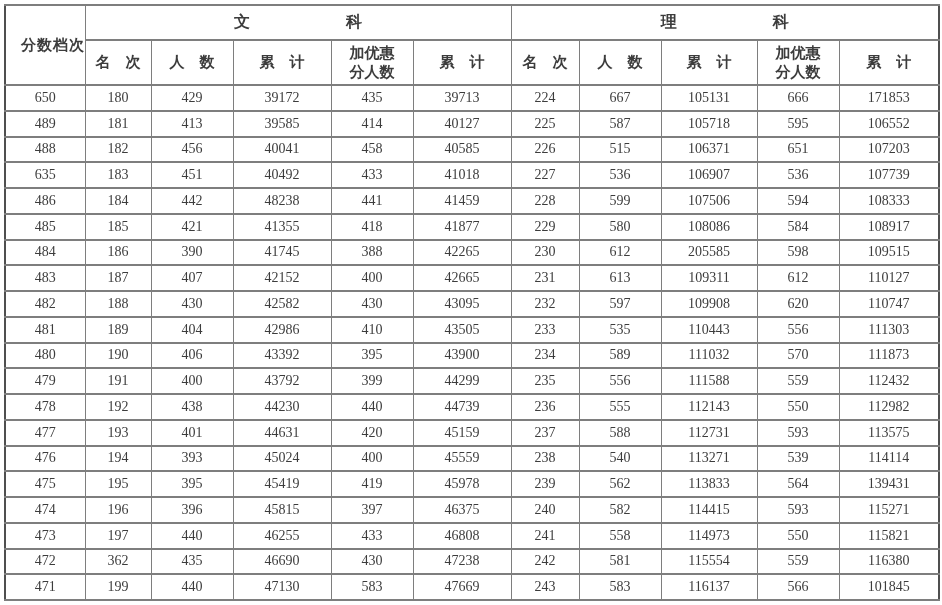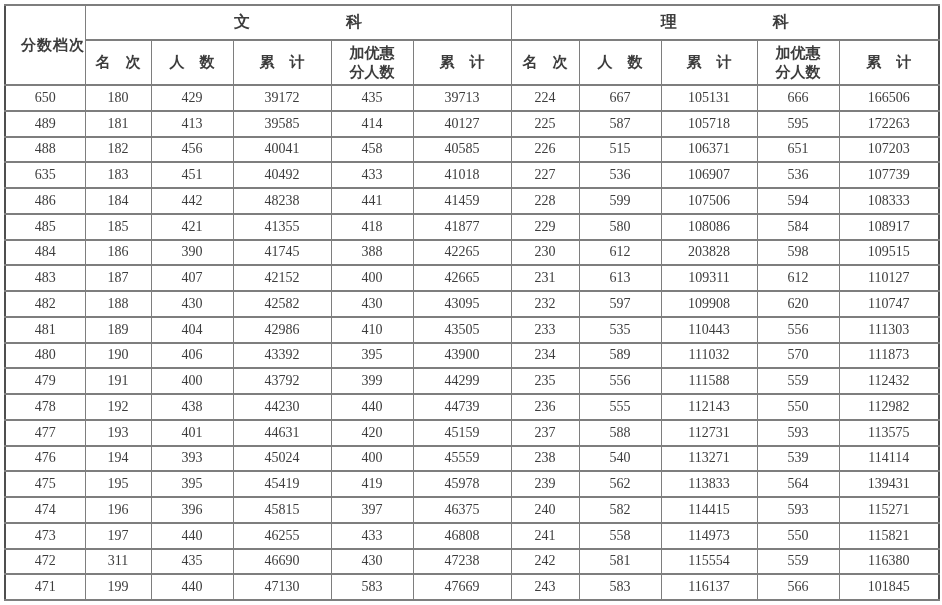--- a/index.html
+++ b/index.html
@@ -102,34 +102,34 @@
         <td>650</td>
         <td>180</td>
         <td>429</td>
         <td>39172</td>
         <td>435</td>
         <td>39713</td>
         <td>224</td>
         <td>667</td>
         <td>105131</td>
         <td>666</td>
-        <td>166506</td>
+        <td>171853</td>
       </tr>
       <tr>
         <td>489</td>
         <td>181</td>
         <td>413</td>
         <td>39585</td>
         <td>414</td>
         <td>40127</td>
         <td>225</td>
         <td>587</td>
         <td>105718</td>
         <td>595</td>
-        <td>172263</td>
+        <td>106552</td>
       </tr>
       <tr>
         <td>488</td>
         <td>182</td>
         <td>456</td>
         <td>40041</td>
         <td>458</td>
         <td>40585</td>
         <td>226</td>
         <td>515</td>
@@ -178,21 +178,21 @@
       </tr>
       <tr>
         <td>484</td>
         <td>186</td>
         <td>390</td>
         <td>41745</td>
         <td>388</td>
         <td>42265</td>
         <td>230</td>
         <td>612</td>
-        <td>203828</td>
+        <td>205585</td>
         <td>598</td>
         <td>109515</td>
       </tr>
       <tr>
         <td>483</td>
         <td>187</td>
         <td>407</td>
         <td>42152</td>
         <td>400</td>
         <td>42665</td>
@@ -327,21 +327,21 @@
         <td>433</td>
         <td>46808</td>
         <td>241</td>
         <td>558</td>
         <td>114973</td>
         <td>550</td>
         <td>115821</td>
       </tr>
       <tr>
         <td>472</td>
-        <td>311</td>
+        <td>362</td>
         <td>435</td>
         <td>46690</td>
         <td>430</td>
         <td>47238</td>
         <td>242</td>
         <td>581</td>
         <td>115554</td>
         <td>559</td>
         <td>116380</td>
       </tr>

